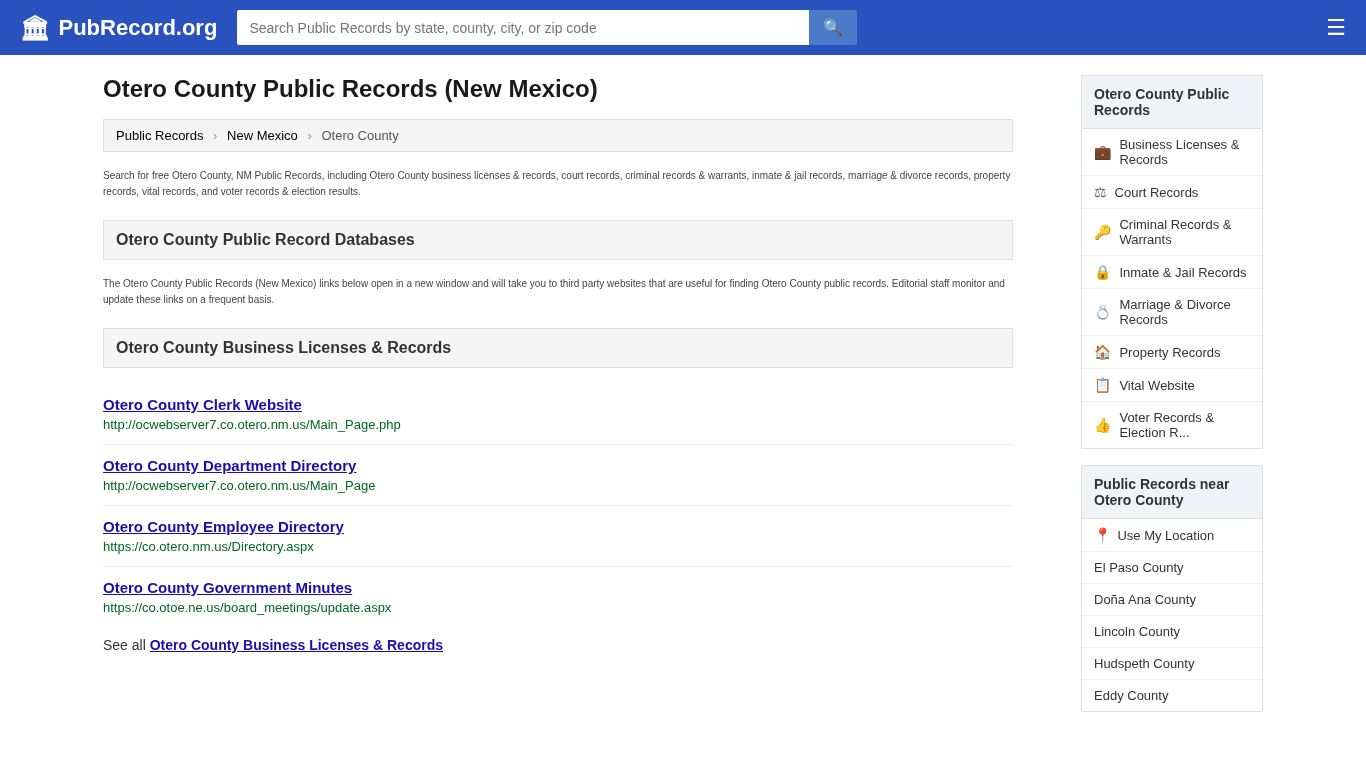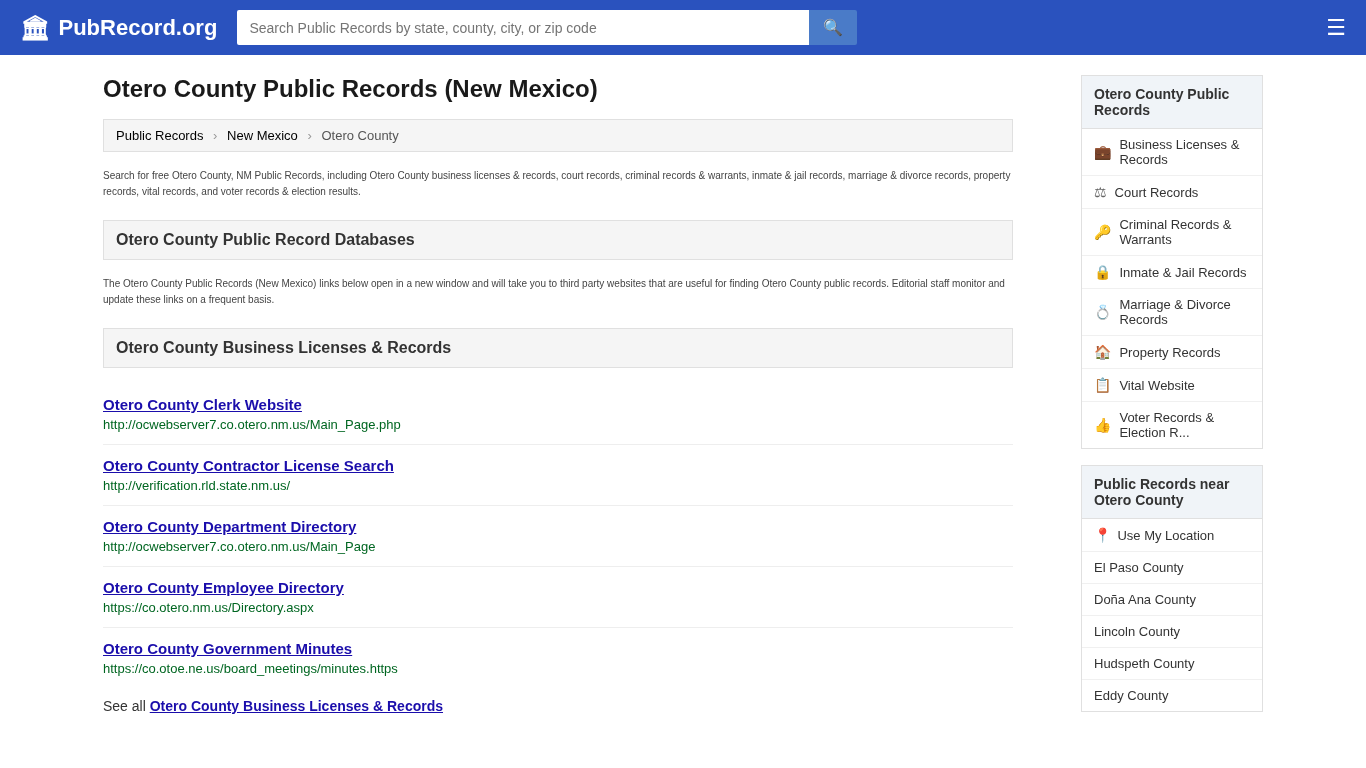--- a/index.html
+++ b/index.html
@@ -255,34 +255,30 @@
     <p class="description">The Otero County Public Records (New Mexico) links below open in a new window and will take you to third party websites that are useful for finding Otero County public records. Editorial staff monitor and update these links on a frequent basis.</p>
 
     <div class="section-header">Otero County Business Licenses &amp; Records</div>
 
     <div>
       <div class="record-item">
         <a class="title">Otero County Clerk Website</a>
         <span class="url">http://ocwebserver7.co.otero.nm.us/Main_Page.php</span>
       </div>
       <div class="record-item">
-        <a class="title">Otero County Contractor License Search</a>
-        <span class="url">http://verification.rld.state.nm.us/</span>
-      </div>
-      <div class="record-item">
         <a class="title">Otero County Department Directory</a>
         <span class="url">http://ocwebserver7.co.otero.nm.us/Main_Page</span>
       </div>
       <div class="record-item">
         <a class="title">Otero County Employee Directory</a>
         <span class="url">https://co.otero.nm.us/Directory.aspx</span>
       </div>
       <div class="record-item">
         <a class="title">Otero County Government Minutes</a>
-        <span class="url">https://co.otoe.ne.us/board_meetings/minutes.https</span>
+        <span class="url">https://co.otoe.ne.us/board_meetings/update.aspx</span>
       </div>
     </div>
 
     <div class="see-all">
       <span>See all</span>
       <a>Otero County Business Licenses &amp; Records</a>
     </div>
   </div>
 
   <div class="sidebar">

